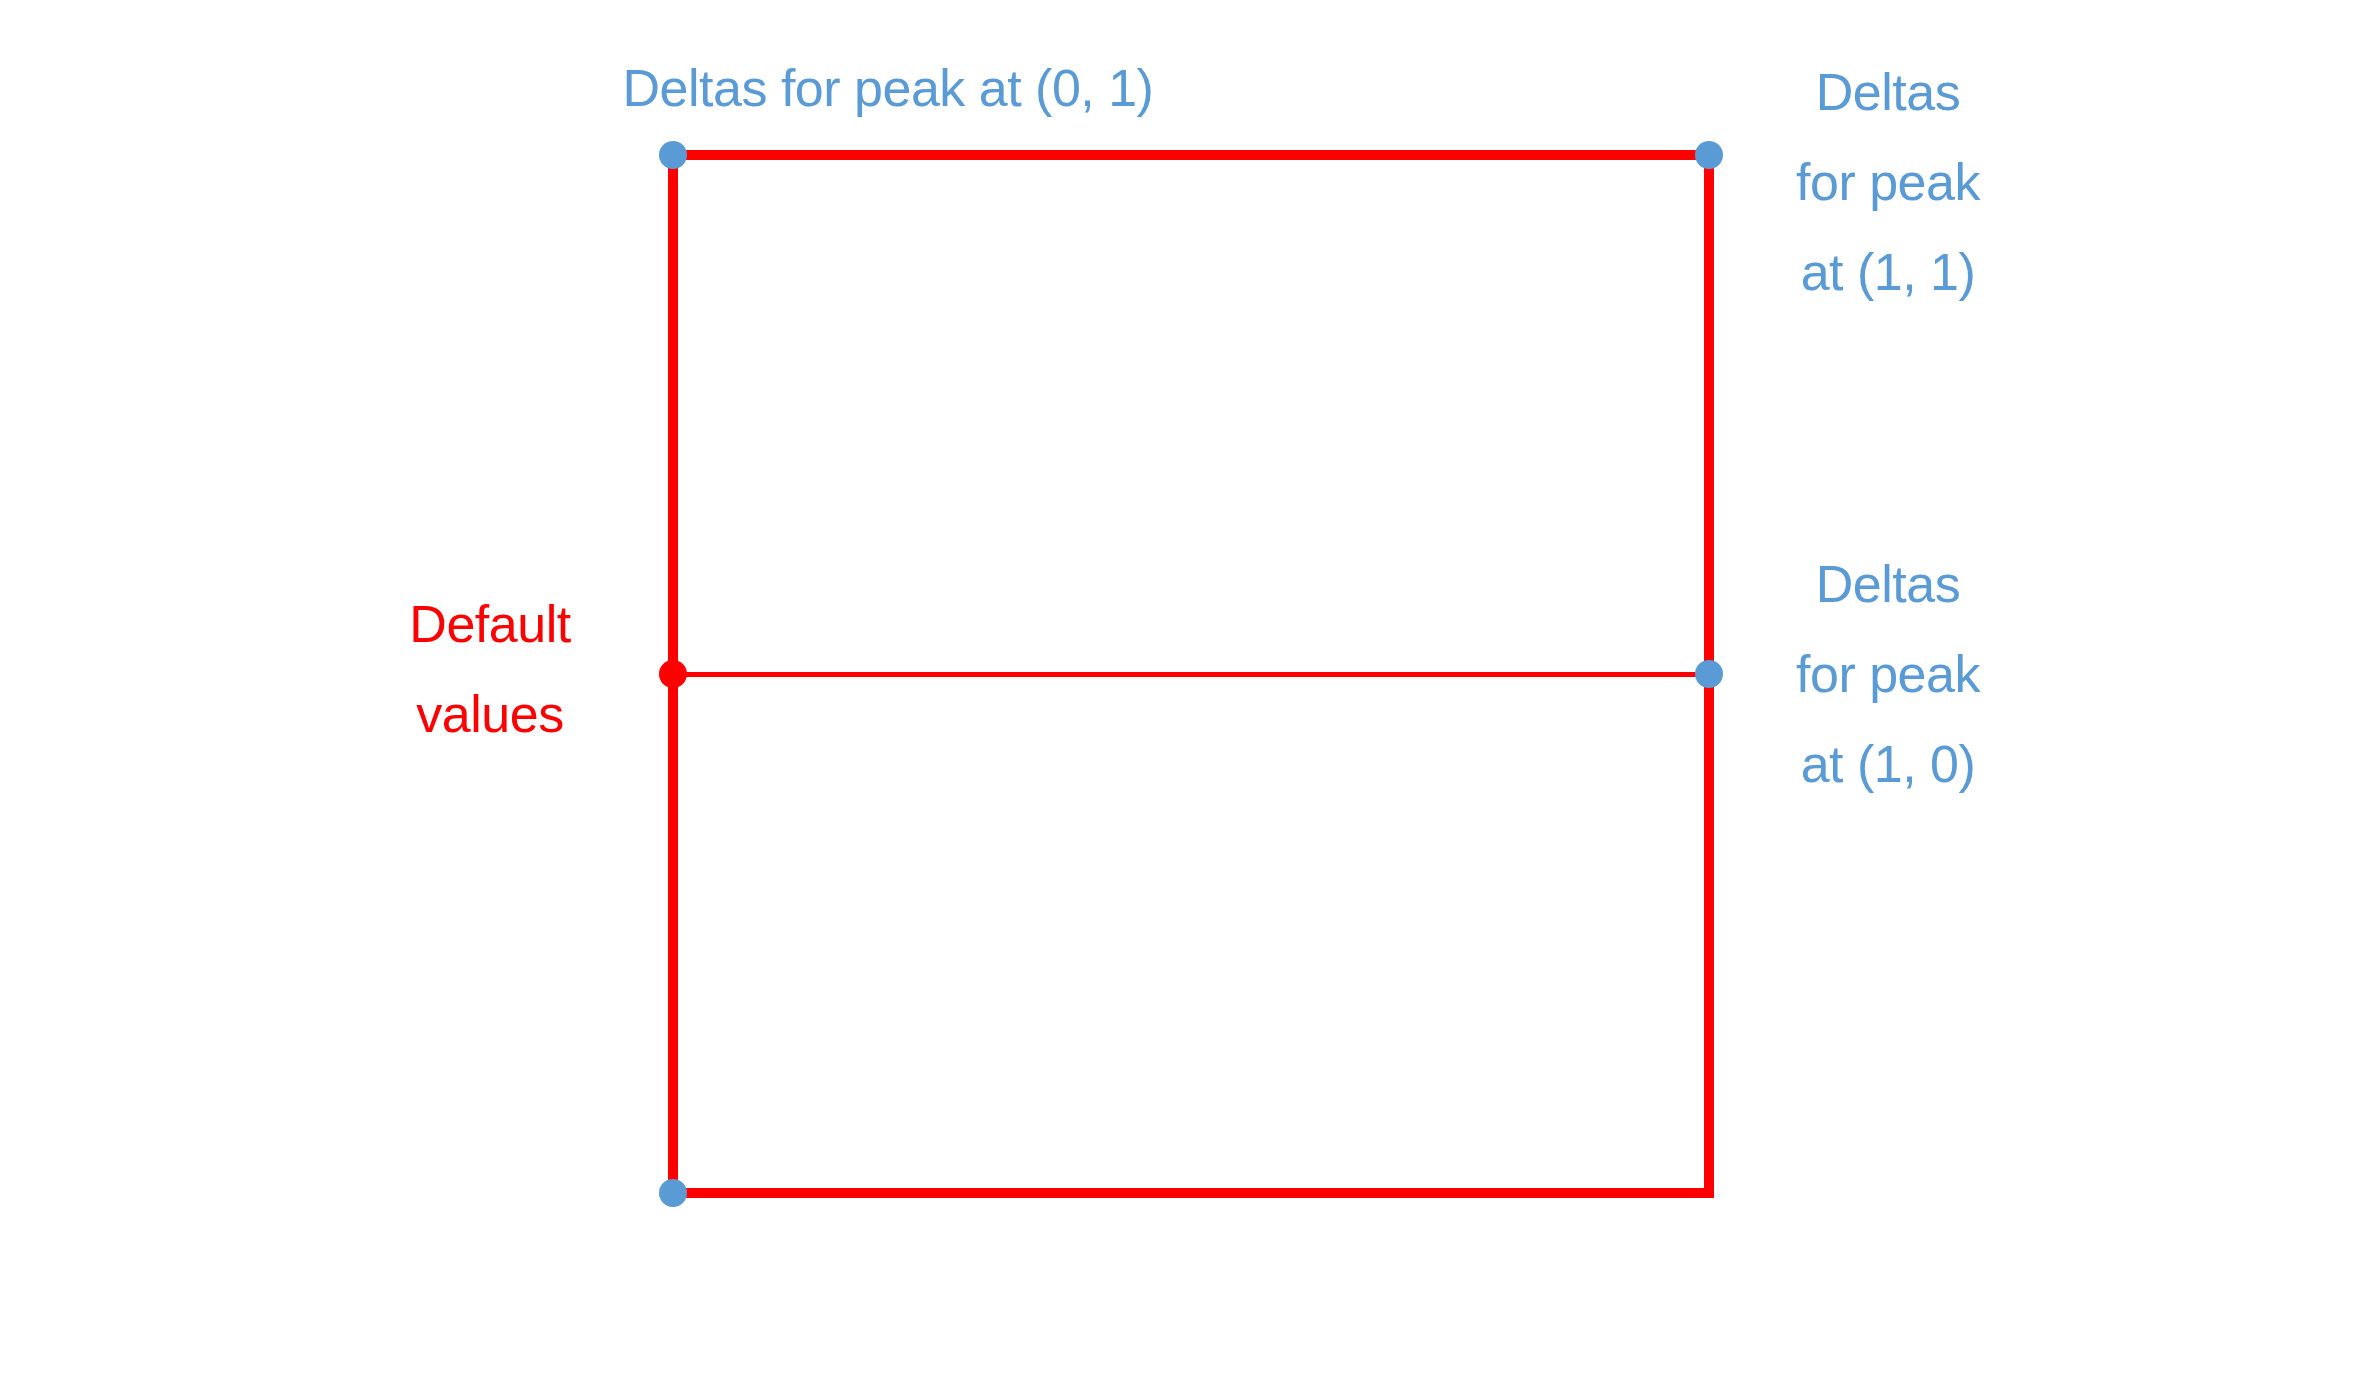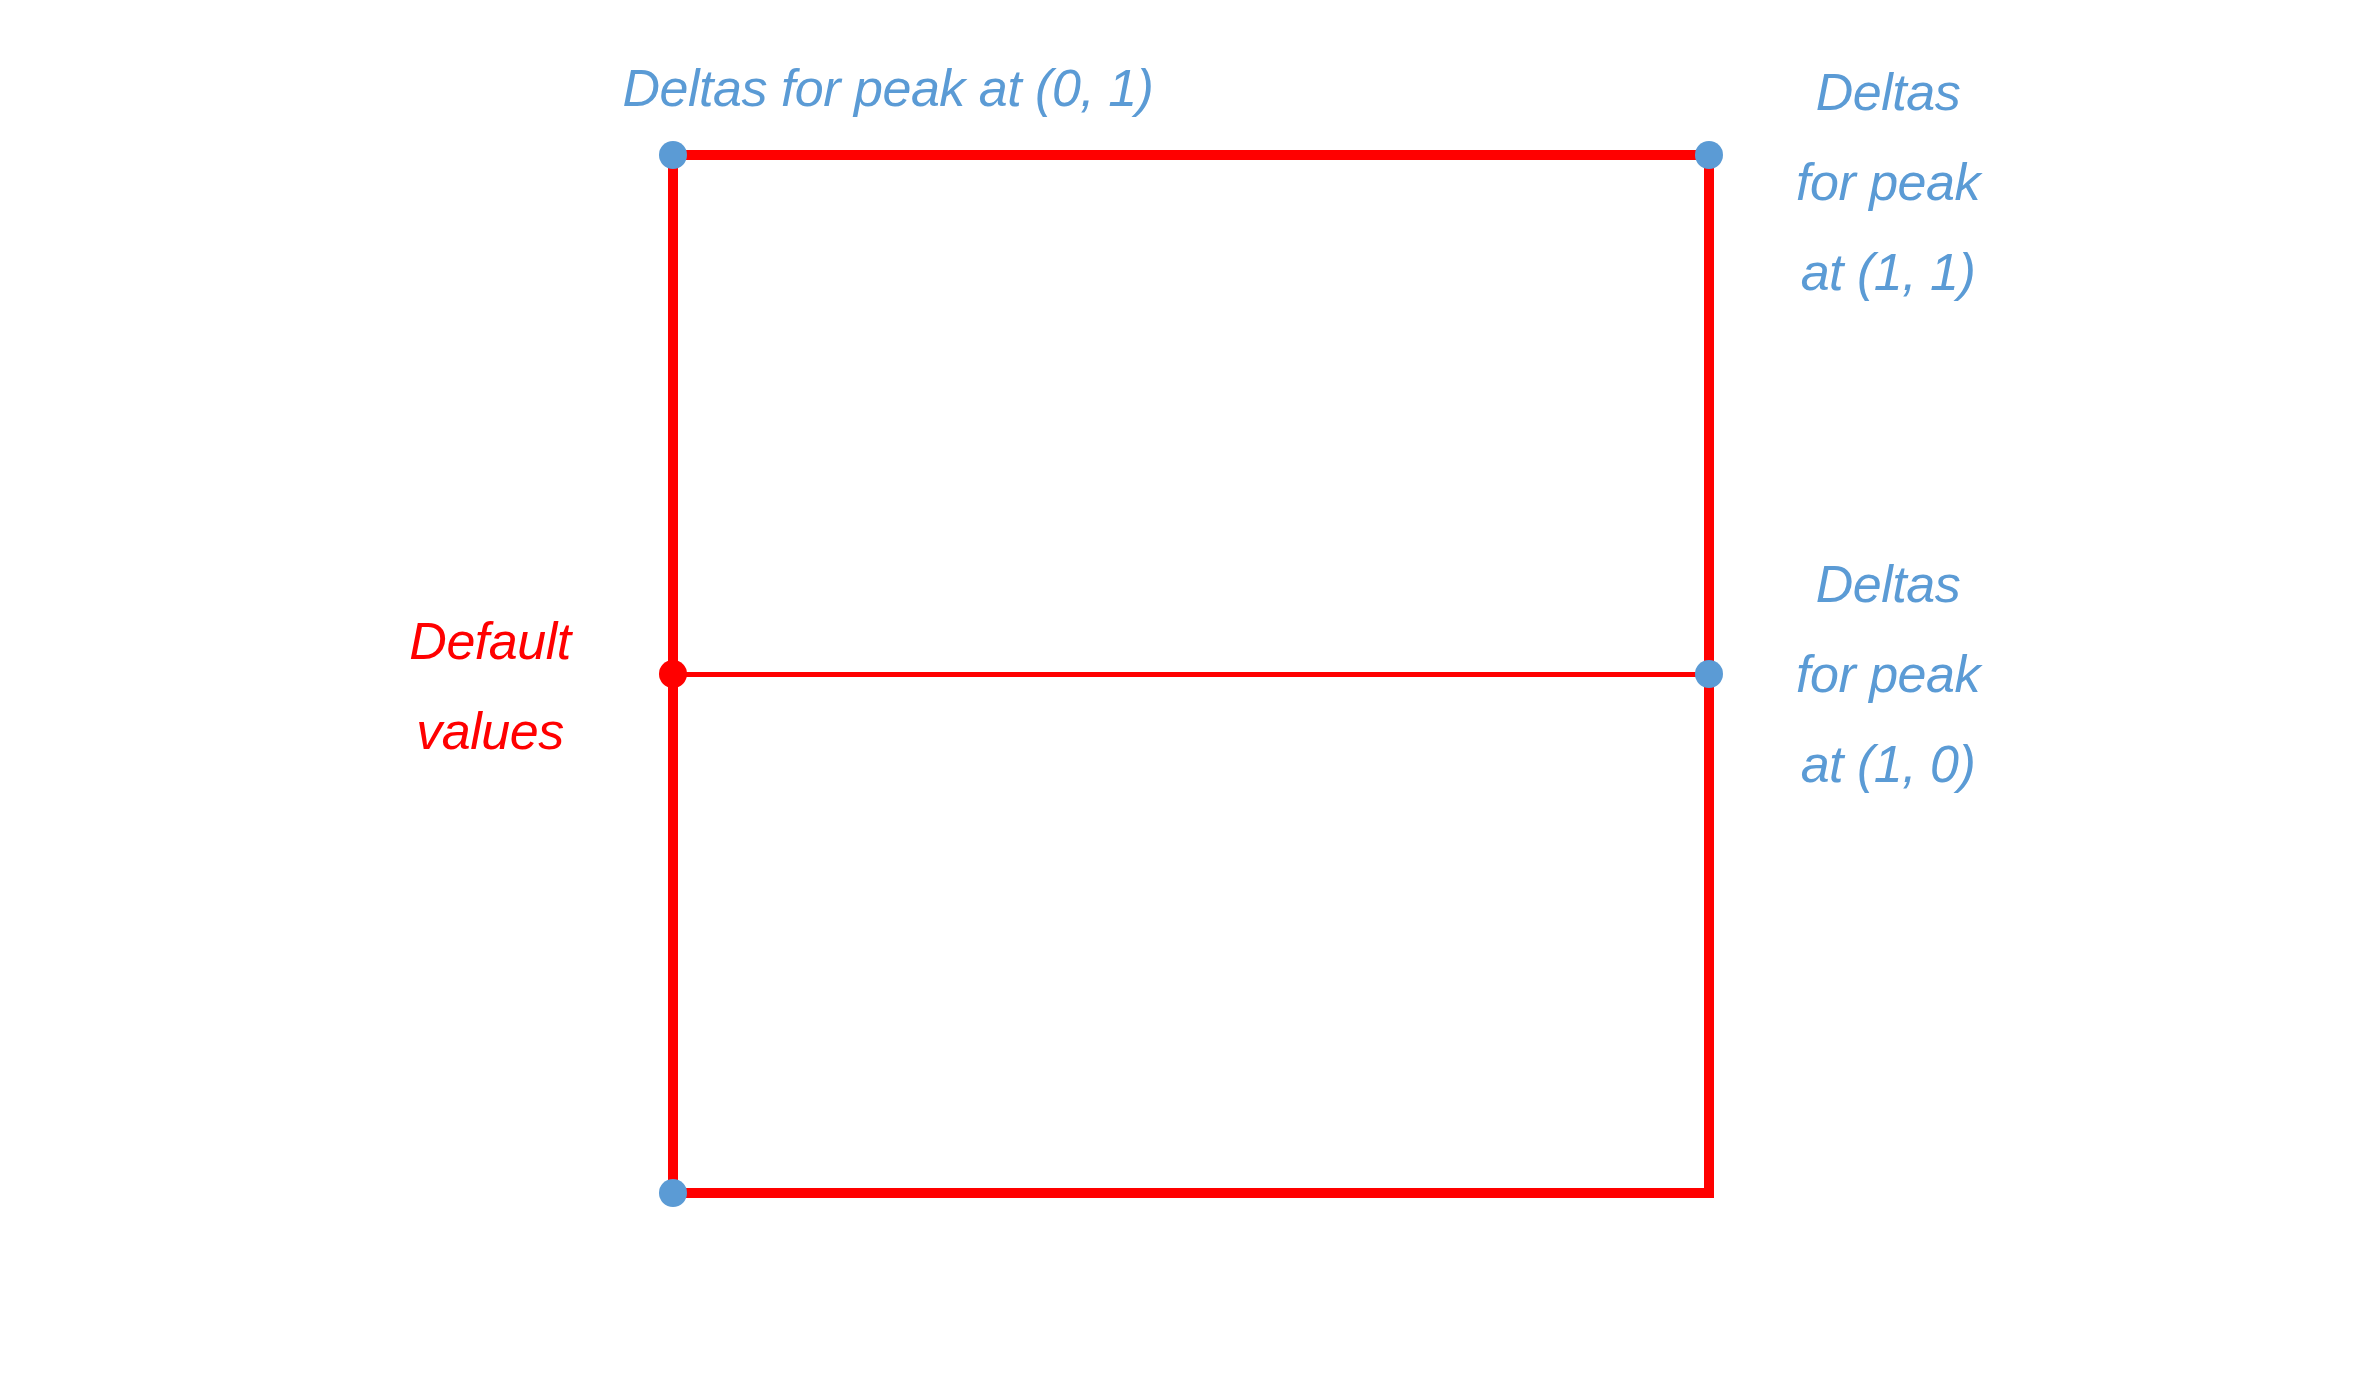--- a/index.html
+++ b/index.html
@@ -11,21 +11,20 @@
     padding: 0;
     background: #ffffff;
   }
   .canvas {
     position: relative;
     width: 2375px;
     height: 1312px;
     background: #ffffff;
     overflow: hidden;
     font-family: "Liberation Sans", sans-serif;
-    font-style: italic;
   }
   .square {
     position: absolute;
     left: 668px;
     top: 150px;
     width: 1046px;
     height: 1048px;
     border: 10px solid var(--red);
     box-sizing: border-box;
   }
@@ -76,17 +75,17 @@
   <div class="label blue" style="left:888px;  top:88px;">Deltas for peak at (0, 1)</div>
 
   <div class="label blue" style="left:1888px; top:182px;">Deltas
 for peak
 at (1, 1)</div>
 
   <div class="label blue" style="left:1888px; top:674px;">Deltas
 for peak
 at (1, 0)</div>
 
-  <div class="label red" style="left:490px;  top:686px;">Default
+  <div class="label red" style="left:490px;  top:669px;">Default
 values</div>
 
 
 </div>
 
 </body></html>

